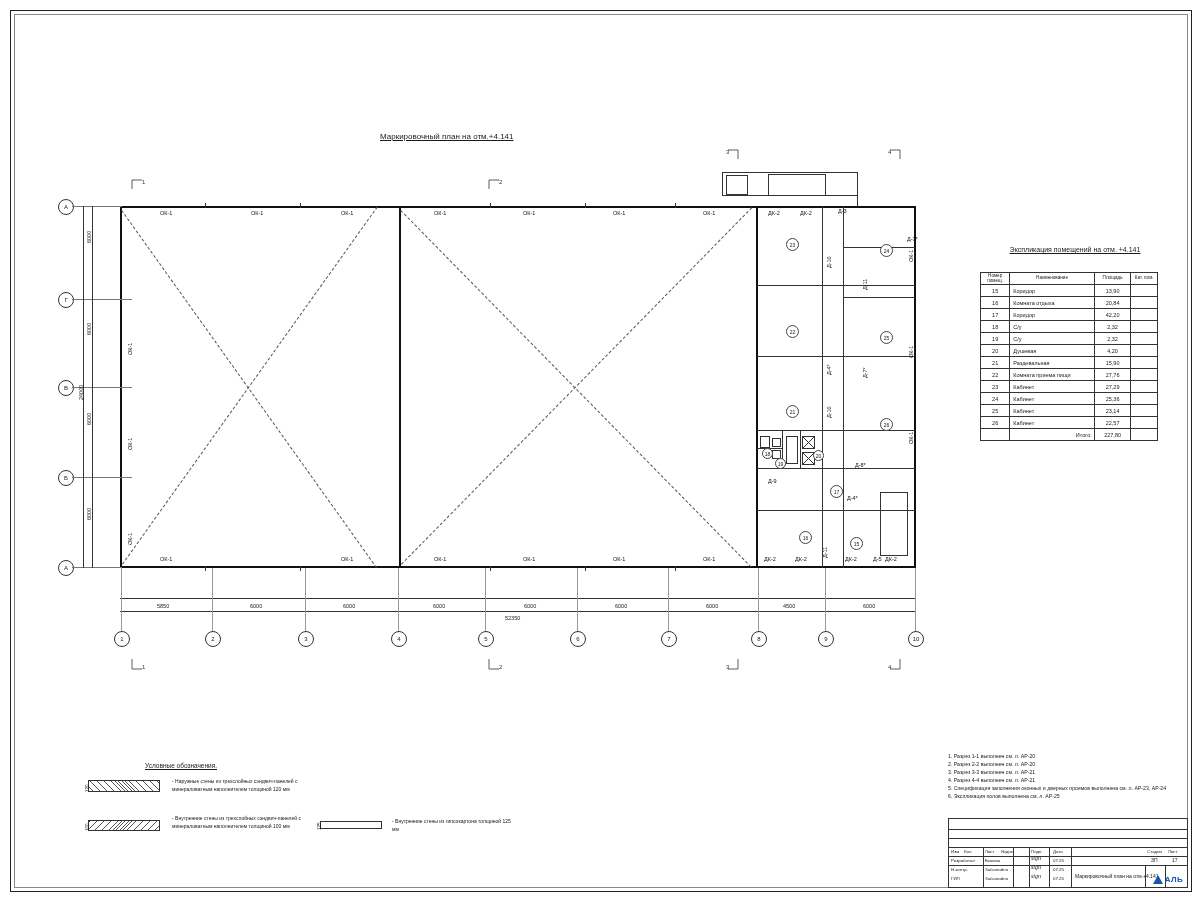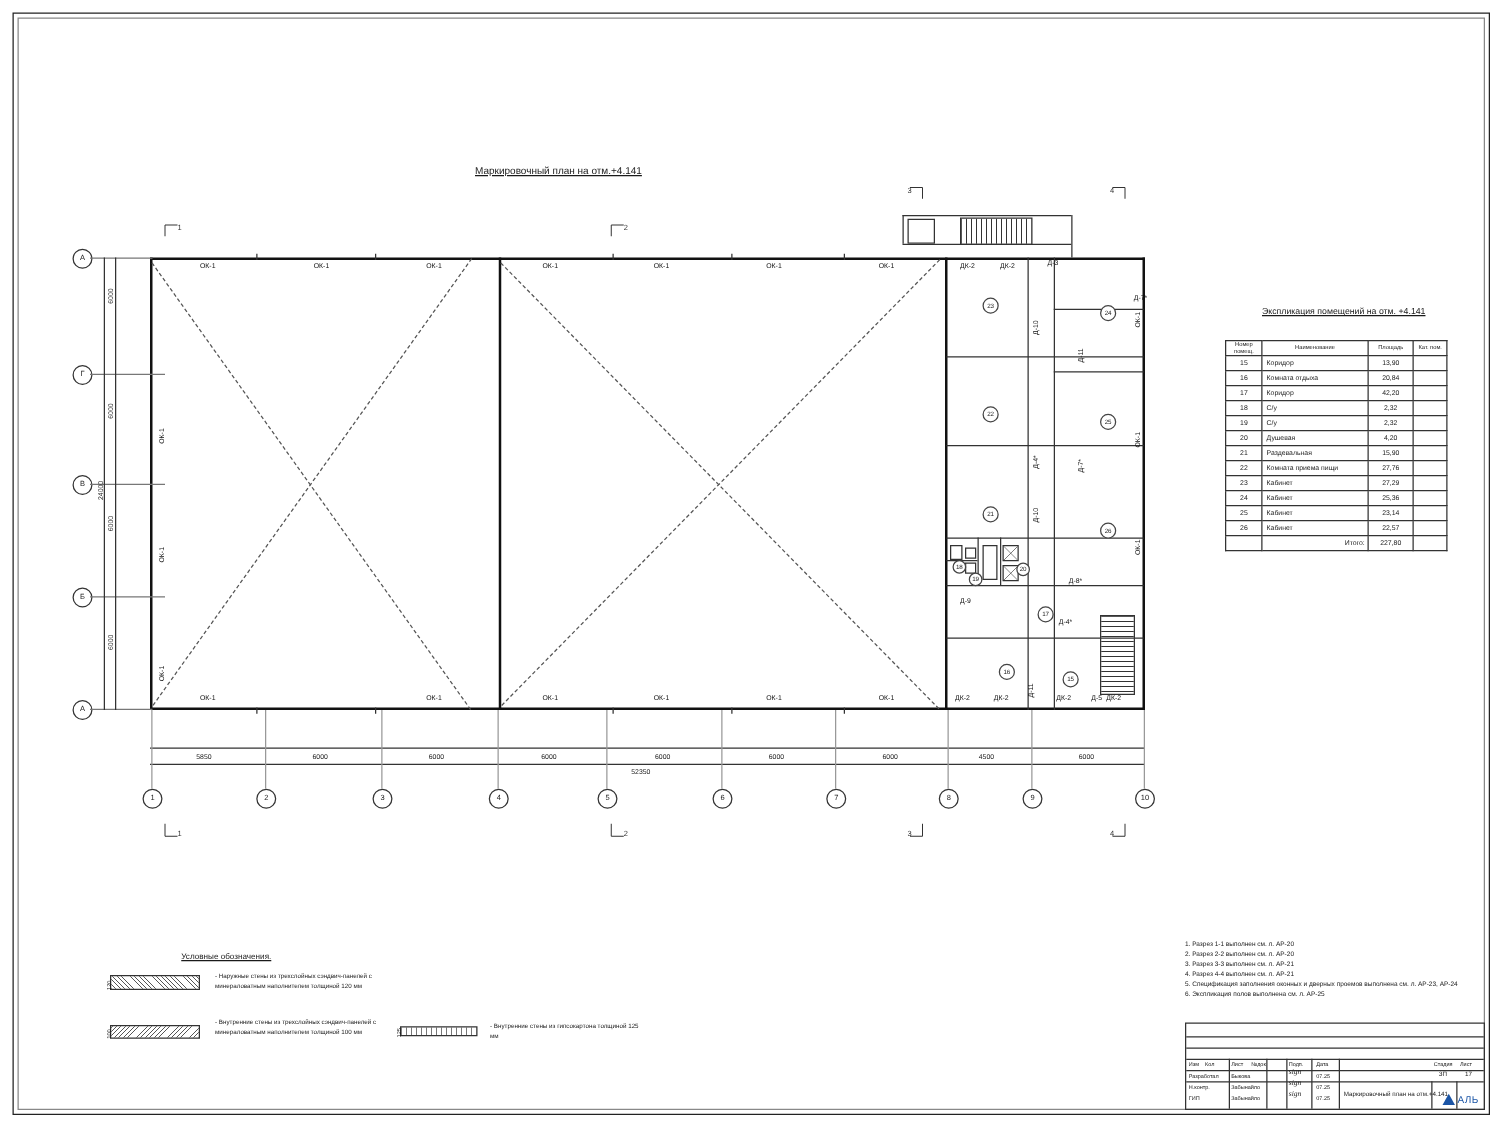--- a/index.html
+++ b/index.html
@@ -34,21 +34,21 @@
   .lgdim{position:absolute;font-size:4.5px;transform:rotate(-90deg);transform-origin:0 0;}
   
   .tb{position:absolute;left:948px;top:818px;width:238px;height:68px;border:1px solid #333;}
   .tb .r{position:absolute;left:0;right:0;border-top:1px solid #333;}
   .tb .c{position:absolute;top:0;bottom:0;border-left:1px solid #333;}
   .tbtxt{position:absolute;font-size:4.4px;line-height:1.1;}
   .tbtxt.b{font-size:5px;}
   .sig{position:absolute;font-family:"Liberation Serif",serif;font-size:6px;font-style:italic;}
   .logo{position:absolute;right:4px;bottom:3px;display:flex;align-items:center;gap:2px;}
   .logotri{width:0;height:0;border-left:5px solid transparent;border-right:5px solid transparent;border-bottom:9px solid #1b55a6;}
-  .logotxt{font-size:8px;font-weight:normal;color:#1b55a6;letter-spacing:.3px;}
+  .logotxt{font-size:8px;font-weight:bold;color:#1b55a6;letter-spacing:.3px;}
   .secmark{position:absolute;font-size:6px;}
   .stair{position:absolute;border:1px solid #333;background:repeating-linear-gradient(to right,#333 0 0.5px,transparent 0.5px 4px);}
   .stair2{position:absolute;border:1px solid #333;background:repeating-linear-gradient(to bottom,#333 0 0.5px,transparent 0.5px 4px);}
   .eqbox{position:absolute;border:1px solid #333;background:#fff;}
   .xbox{position:absolute;border:1px solid #333;background:
      linear-gradient(to top right,transparent calc(50% - 0.4px),#333 50%,transparent calc(50% + 0.4px)),
      linear-gradient(to top left,transparent calc(50% - 0.4px),#333 50%,transparent calc(50% + 0.4px));}
   .tick{position:absolute;background:#333;width:1px;height:5px;}
   .titleMain{position:absolute;left:380px;top:132px;font-size:8px;text-decoration:underline;}
 </style>

